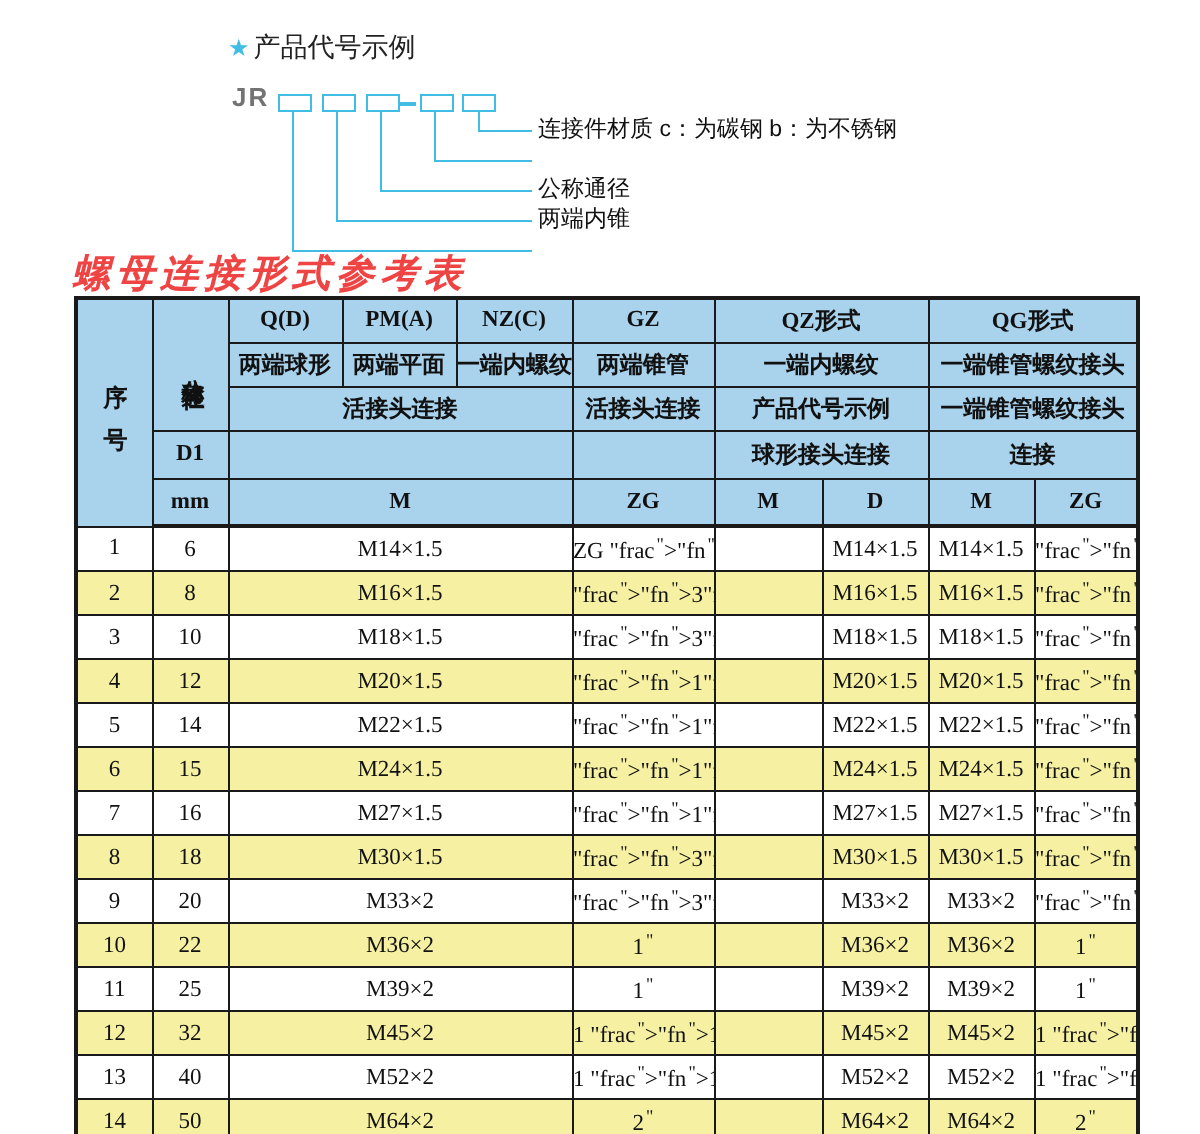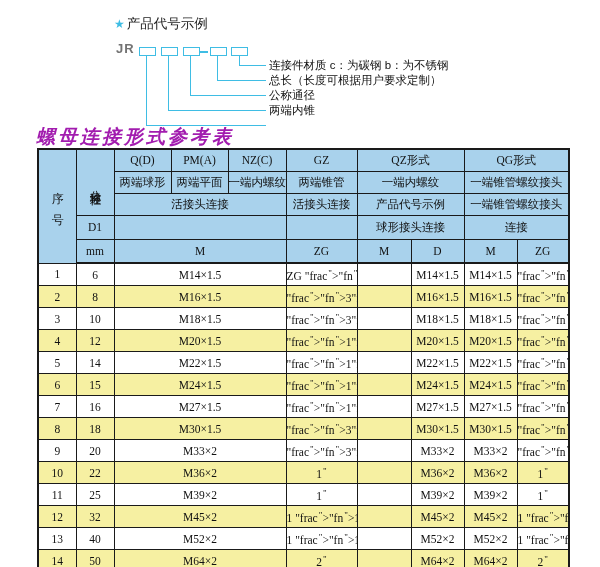--- a/index.html
+++ b/index.html
@@ -24,33 +24,33 @@
   .e1{left:239px;top:55px;width:26px;height:10px}
   .e2{left:217px;top:55px;width:48px;height:25px}
   .e3{left:190px;top:55px;width:75px;height:40px}
   .e4{left:168px;top:55px;width:97px;height:55px}
   .e5{left:146px;top:55px;width:119px;height:70px}
   .leglabel{position:absolute;left:269px;height:14px;line-height:14px;font-size:11.5px;font-weight:normal;color:#111;white-space:nowrap;}
   .l0{top:58px}.l1{top:73px}.l2{top:88px}.l3{top:103px}.l4{top:118px}
   
   .tbl-title{
     position:absolute;left:36px;top:124px;font-family:"Liberation Serif","DejaVu Serif",serif;
-    font-size:19px;font-weight:bold;font-style:italic;color:#a21caf;letter-spacing:3px;
+    font-size:19px;font-weight:bold;font-style:italic;color:#ef4444;letter-spacing:3px;
   }
   
   table.ref{
     position:absolute;left:37px;top:148px;width:531px;border-collapse:collapse;table-layout:fixed;
     font-family:"Liberation Serif","DejaVu Serif",serif;color:#111;
   }
   table.ref{border:2px solid var(--border);}
   table.ref th,table.ref td{
     border:1px solid var(--border);text-align:center;vertical-align:middle;
     padding:0;overflow:hidden;white-space:nowrap;
   }
-  table.ref th{background:var(--header-bg);font-weight:normal;font-size:11.5px;}
+  table.ref th{background:var(--header-bg);font-weight:bold;font-size:11.5px;}
   tr.hr1,tr.hr2,tr.hr3{height:22px;}
   tr.hr4,tr.hr5{height:24px;}
   tr.hr5 th{border-bottom:2px solid var(--border);}
   tbody td{height:21px;font-size:11.5px;background:#fff;}
   tbody tr.alt td{background:var(--row-alt);}
   .vert{display:inline-block;writing-mode:vertical-rl;text-orientation:upright;font-size:12px;}
   .vert.serial{letter-spacing:1.9em;}
   .vert.dn{letter-spacing:0.12em;font-size:11.5px;}
   .in{font-size:9px;vertical-align:4px;margin-left:1px;}
 </style>
@@ -68,21 +68,20 @@
   <div class="cbox b3"></div>
   <div class="cdash"></div>
   <div class="cbox b4"></div>
   <div class="cbox b5"></div>
   <div class="elbow e1"></div>
   <div class="elbow e2"></div>
   <div class="elbow e3"></div>
   <div class="elbow e4"></div>
   <div class="elbow e5"></div>
   <div class="leglabel l0">连接件材质  c：为碳钢  b：为不锈钢</div>
-  <div class="leglabel l1">总长（长度可根据用户要求定制）</div>
   <div class="leglabel l2">公称通径</div>
   <div class="leglabel l3">两端内锥</div>
 
   <div class="tbl-title">螺母连接形式参考表</div>
 
   <table class="ref">
     <colgroup>
       <col style="width:38px">
         <col style="width:38px">
         <col style="width:57px">

